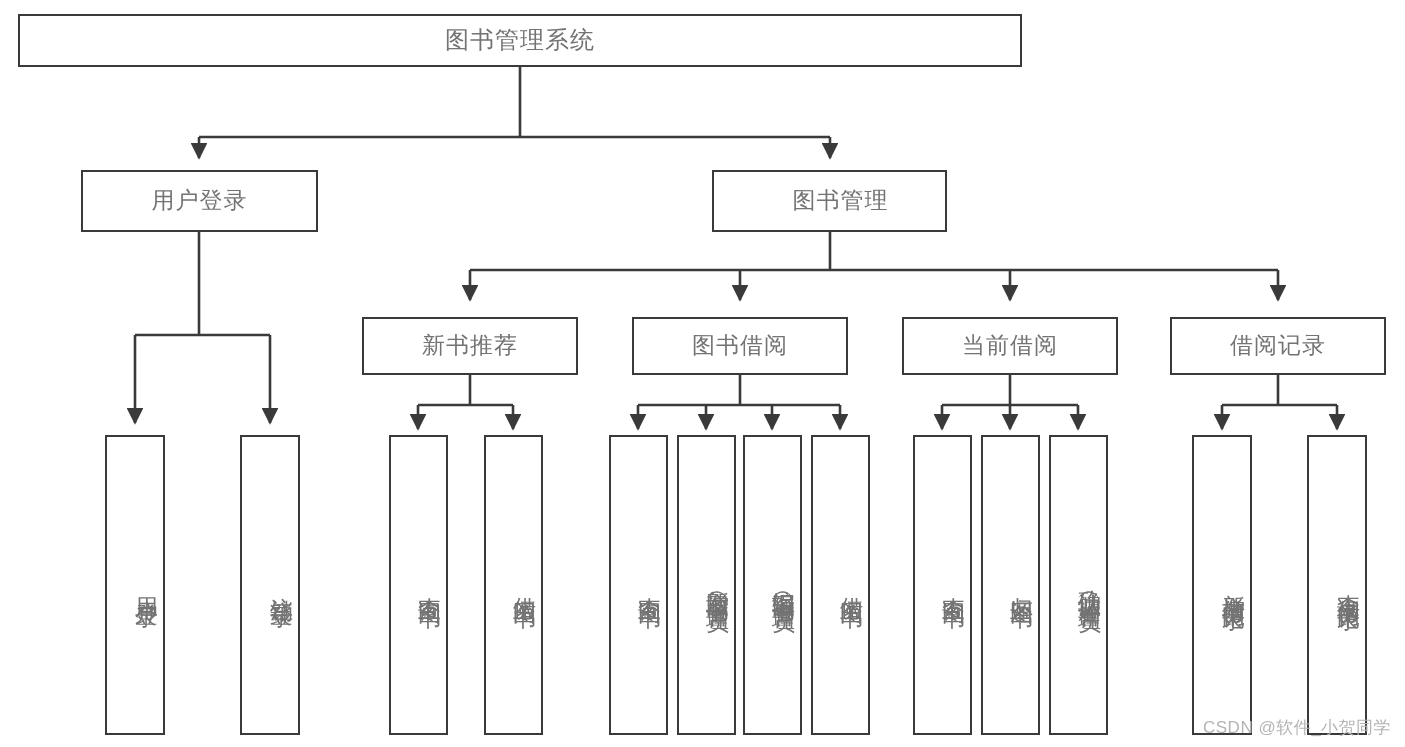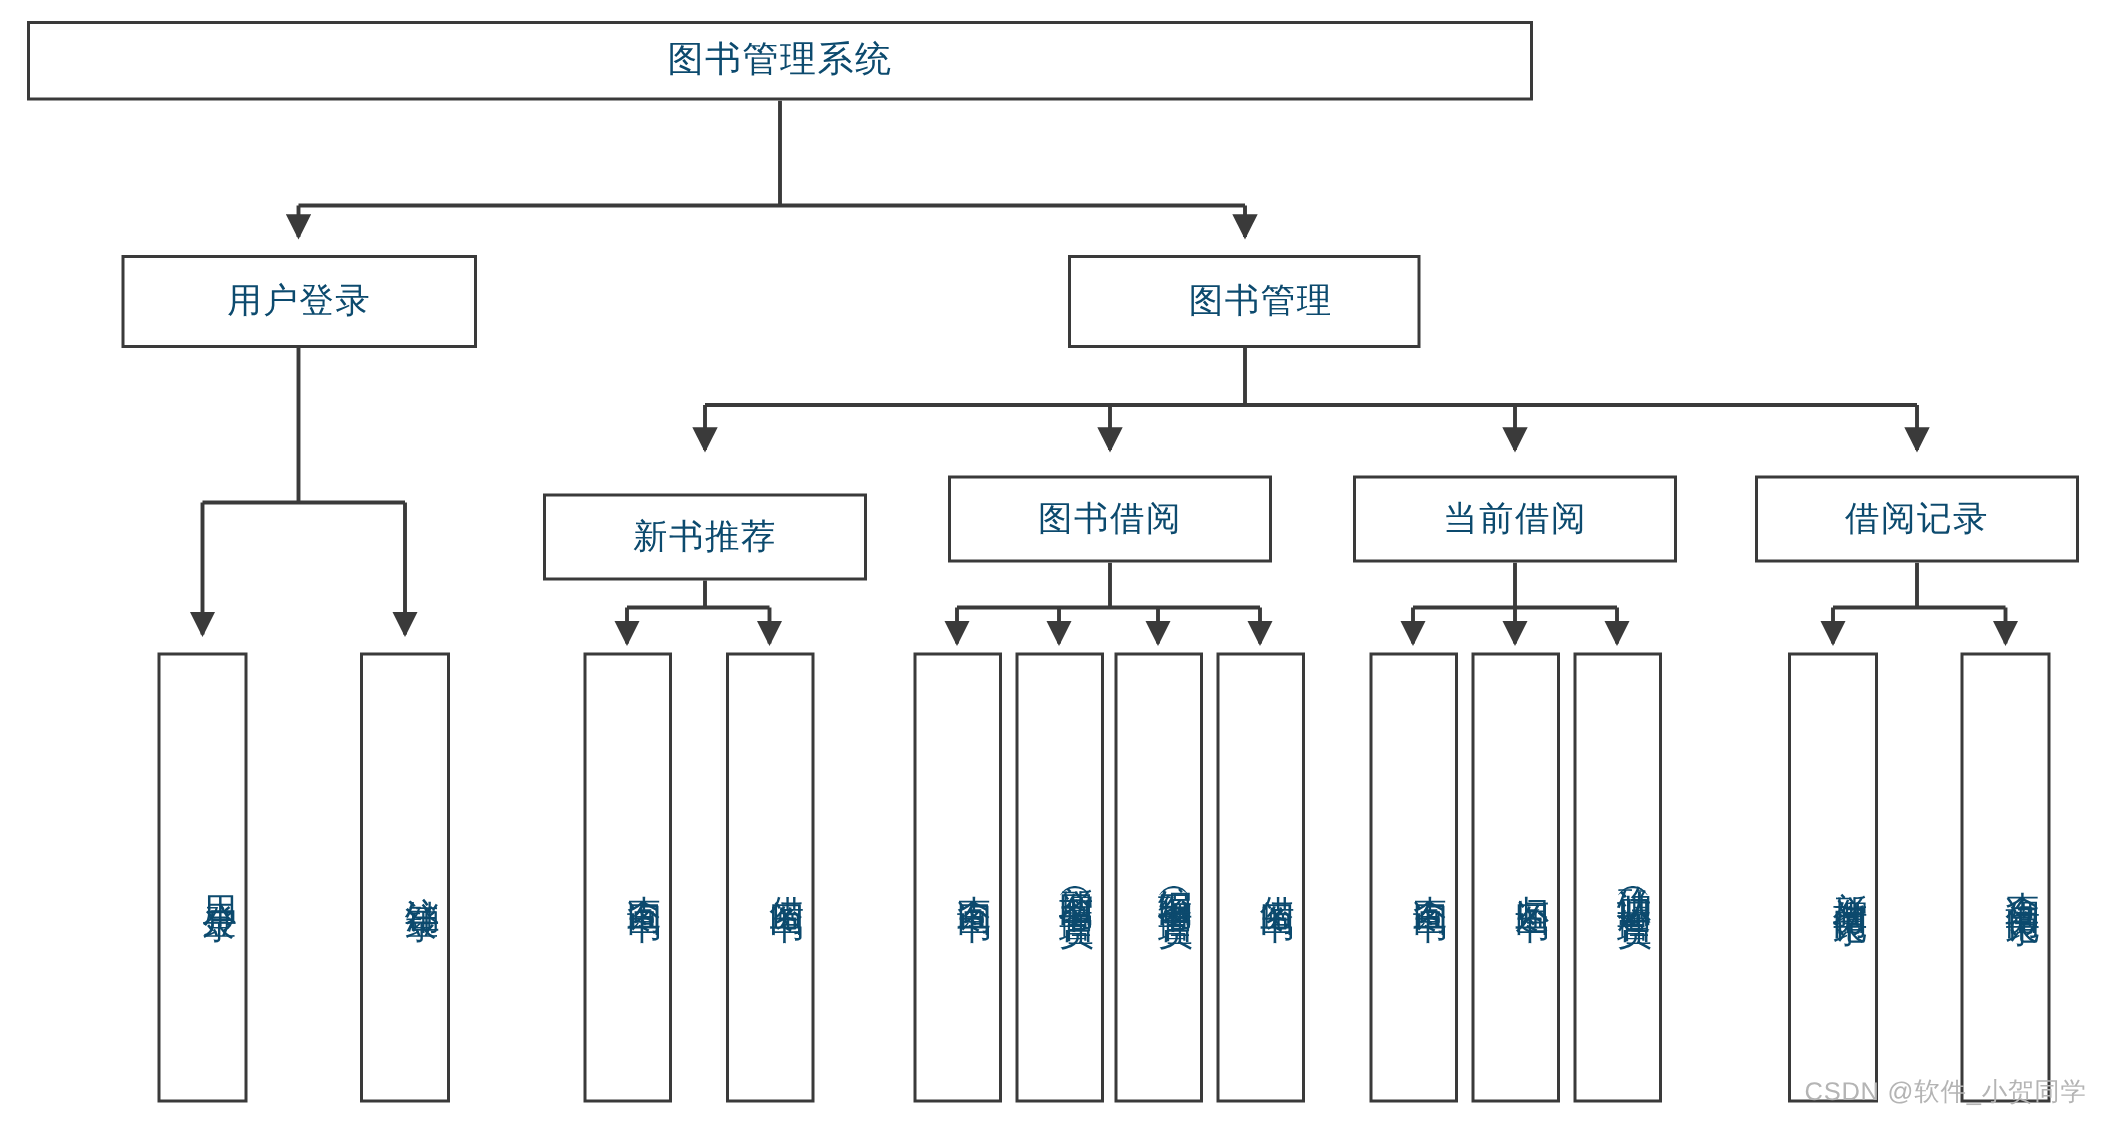--- a/index.html
+++ b/index.html
@@ -28,21 +28,21 @@
   }
   .node {
     position: absolute;
     box-sizing: border-box;
     background: #ffffff;
     border: 2.5px solid #3a3a3a;
     display: flex;
     align-items: center;
     justify-content: center;
     text-align: center;
-    color: #0c4a6e;
+    color: #737373;
   }
   .node.h {
     font-size: 23px;
     letter-spacing: 1px;
     line-height: 1.2;
   }
   .node.root {
     font-size: 24px;
   }
   .node.v {
@@ -129,21 +129,21 @@
     <span>图书管理系统</span>
   </div>
 
   <div class="node h" style="left:81px; top:170px; width:237px; height:62px;">
     <span>用户登录</span>
   </div>
   <div class="node h" style="left:712px; top:170px; width:235px; height:62px;padding-left:22px;">
     <span>图书管理</span>
   </div>
 
-  <div class="node h" style="left:362px; top:317px; width:216px; height:58px;margin-top:12px;">
+  <div class="node h" style="left:362px; top:317px; width:216px; height:58px;">
     <span>新书推荐</span>
   </div>
   <div class="node h" style="left:902px; top:317px; width:216px; height:58px;">
     <span>当前借阅</span>
   </div>
   <div class="node h" style="left:632px; top:317px; width:216px; height:58px;">
     <span>图书借阅</span>
   </div>
   <div class="node h" style="left:1170px; top:317px; width:216px; height:58px;align-items:center;">
     <span>借阅记录</span>

